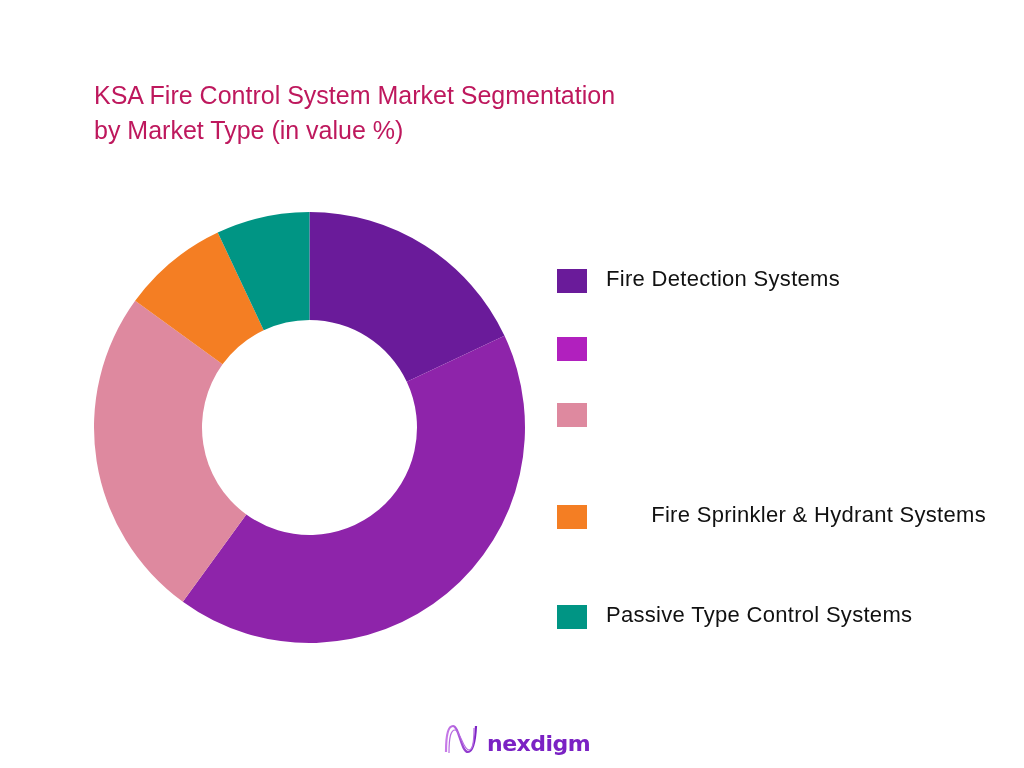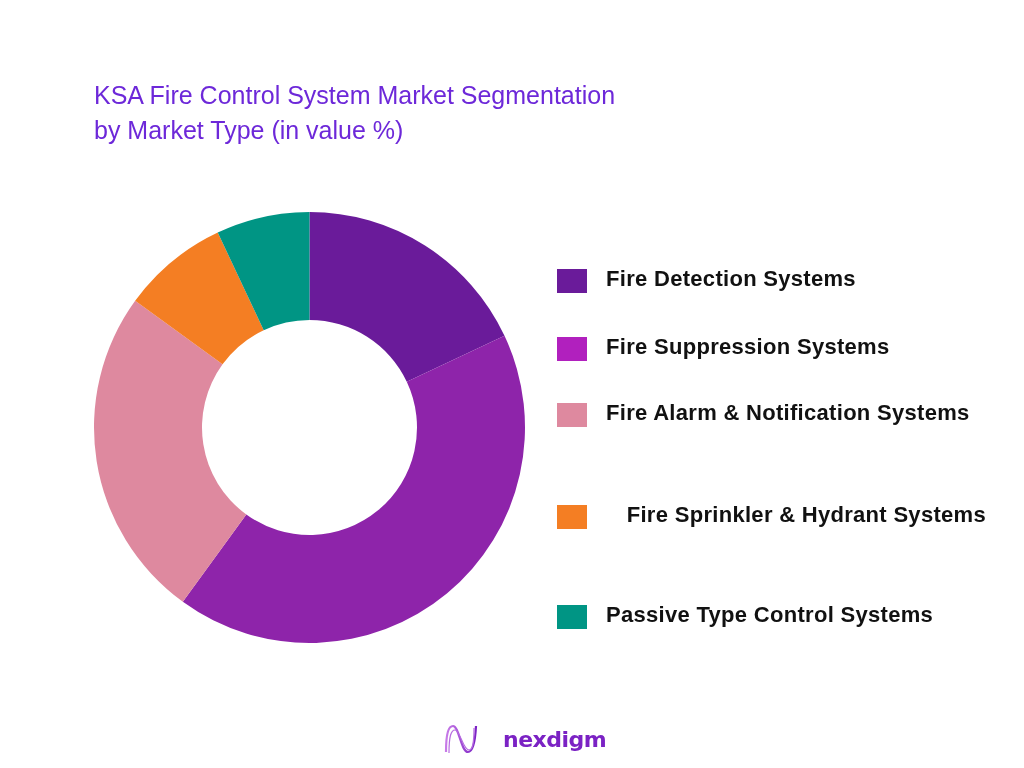--- a/index.html
+++ b/index.html
@@ -2,33 +2,33 @@
 <html><head>
 <meta charset="utf-8">
 <style>
   html, body { margin: 0; padding: 0; }
   body {
     width: 1024px; height: 768px; background: #ffffff; position: relative; overflow: hidden;
     font-family: "DejaVu Sans", "Liberation Sans", sans-serif; color: #111111;
   }
   .title {
     position: absolute; left: 94px; top: 78px; width: 700px;
-    font-size: 25px; line-height: 35px; color: #6d28d9;
+    font-size: 25px; line-height: 35px; color: #be185d;
     font-family: "Liberation Sans", "DejaVu Sans", sans-serif;
   }
   .title div { white-space: nowrap; }
   .chart { position: absolute; left: 0; top: 0; }
   .legend { position: absolute; left: 557px; top: 262px; width: 440px; }
-  .legend-item { position: absolute; left: 0; display: flex; align-items: flex-start; font-weight: bold; }
+  .legend-item { position: absolute; left: 0; display: flex; align-items: flex-start; }
   .swatch { width: 30px; height: 24px; flex: 0 0 30px; margin-top: 7px; }
   .legend-label {
     margin-left: 19px; font-size: 22px; line-height: 34px; color: #111; width: 380px;
     font-family: "Liberation Sans", "DejaVu Sans", sans-serif; letter-spacing: 0.3px;
   }
-  .logo { position: absolute; left: 443px; top: 722px; display: flex; align-items: center; gap: 16px; }
+  .logo { position: absolute; left: 443px; top: 722px; display: flex; align-items: flex-end; }
   .logo-text {
     margin-left: 8px; font-size: 22px; font-weight: bold; color: #7b22c4;
     font-family: "DejaVu Sans", sans-serif; letter-spacing: -0.5px;
   }
 </style>
 </head>
 <body>
 
 <div class="title">
   <div>KSA Fire Control System Market Segmentation</div>
@@ -43,25 +43,23 @@
     <path d="M217.74456266772677,232.50977019357282 A215.5,215.5 0 0 1 309.49999999999994,212 L309.5,320 A107.5,107.5 0 0 0 263.72872615675465,330.2310918599029 Z" fill="#009584"></path>
   </svg>
 
 <div class="legend">
   <div class="legend-item" style="top:0px;">
     <span class="swatch" style="background: rgb(106, 27, 154);"></span>
     <span class="legend-label">Fire Detection Systems</span>
   </div>
   <div class="legend-item" style="top:68px;">
     <span class="swatch" style="background: rgb(177, 32, 190);"></span>
-    <span class="legend-label">Fire Suppression Systems</span>
   </div>
   <div class="legend-item" style="top:134px;">
     <span class="swatch" style="background: rgb(222, 137, 159);"></span>
-    <span class="legend-label">Fire Alarm &amp; Notification Systems</span>
   </div>
   <div class="legend-item" style="top:236px;text-align:right;">
     <span class="swatch" style="background: rgb(244, 126, 35);"></span>
     <span class="legend-label">Fire Sprinkler &amp; Hydrant Systems</span>
   </div>
   <div class="legend-item" style="top:336px;">
     <span class="swatch" style="background: rgb(0, 149, 132);"></span>
     <span class="legend-label">Passive Type Control Systems</span>
   </div>
 </div>

